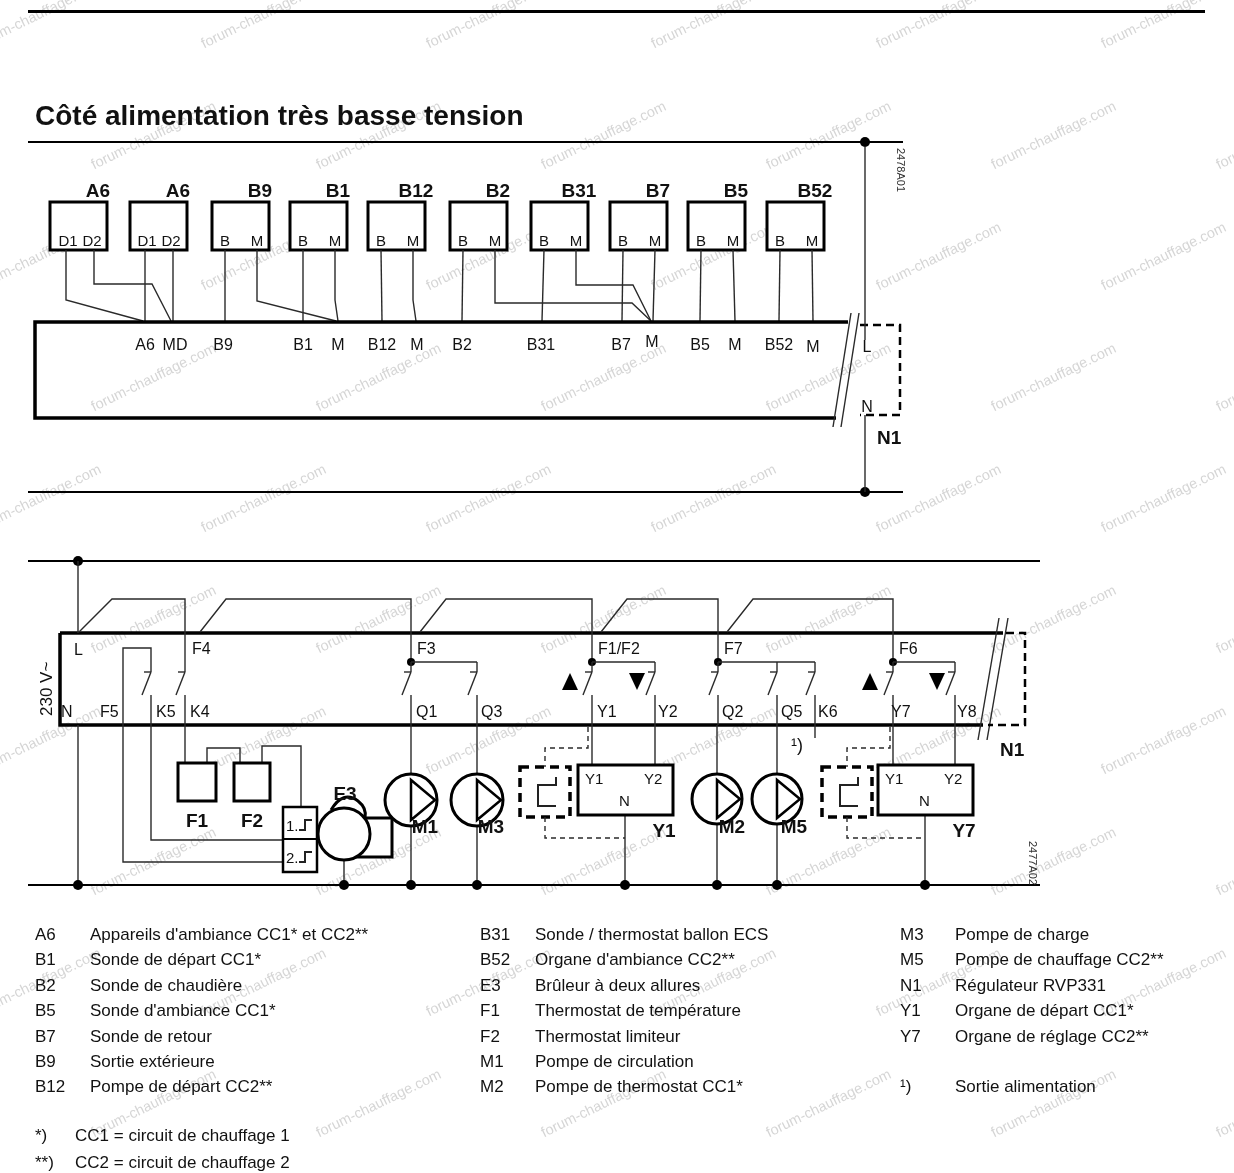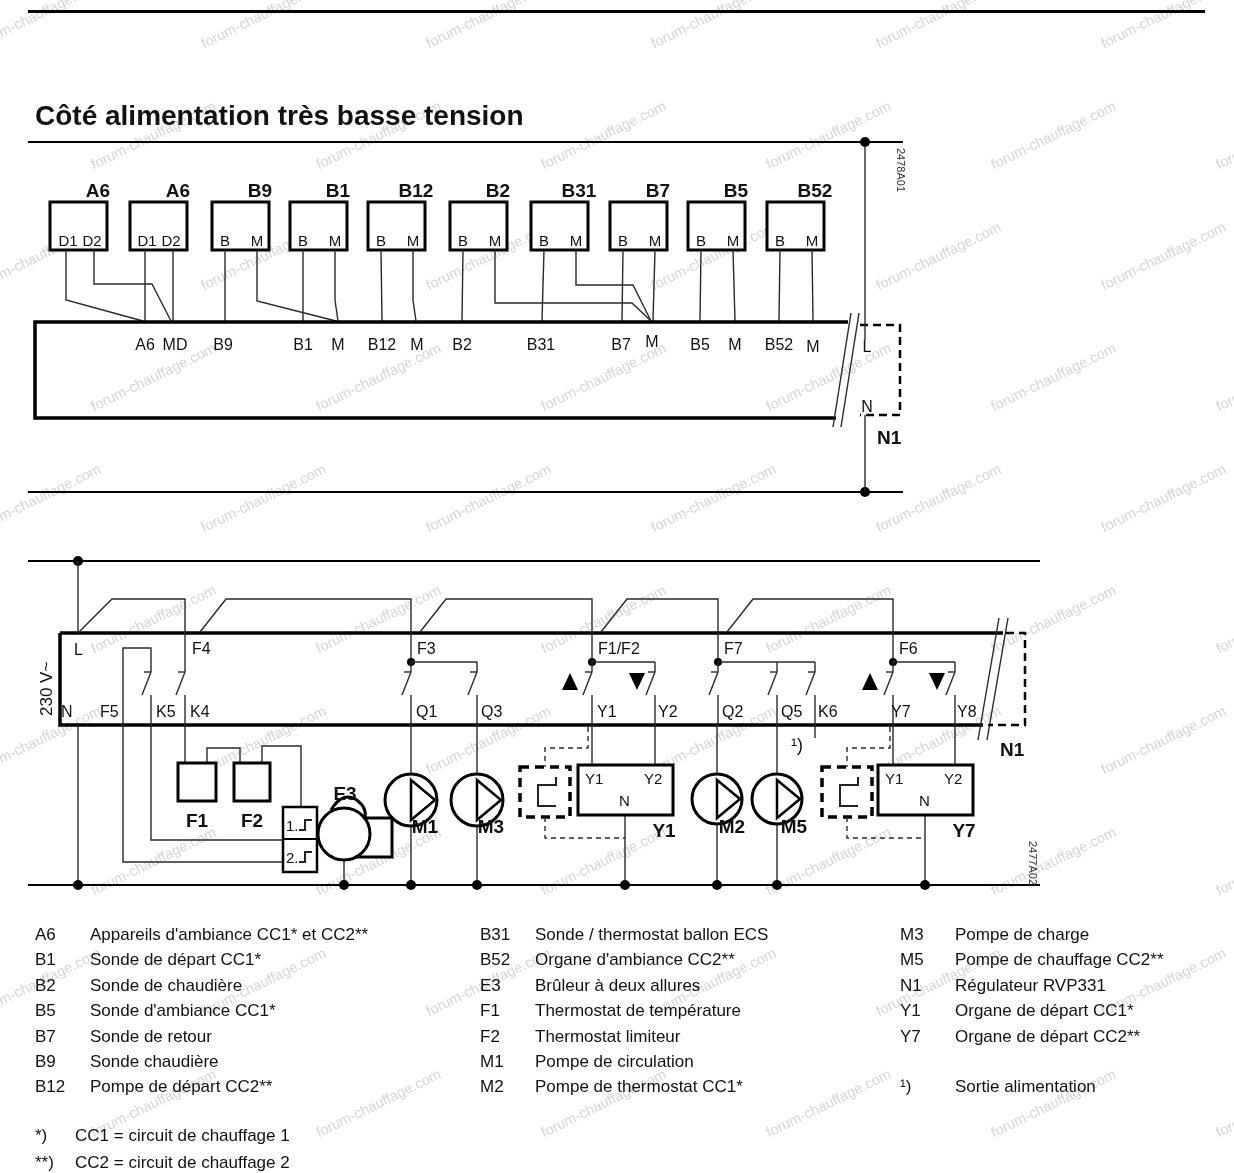--- a/index.html
+++ b/index.html
@@ -453,38 +453,38 @@
       <circle class="dot" cx="925" cy="885" r="5"></circle>
     </g>
   </svg>
 
   <div class="lcol" id="lcol1">
     <div class="lrow"><span class="lcode">A6</span><span>Appareils d'ambiance CC1* et CC2**</span></div>
     <div class="lrow"><span class="lcode">B1</span><span>Sonde de départ CC1*</span></div>
     <div class="lrow"><span class="lcode">B2</span><span>Sonde de chaudière</span></div>
     <div class="lrow"><span class="lcode">B5</span><span>Sonde d'ambiance CC1*</span></div>
     <div class="lrow"><span class="lcode">B7</span><span>Sonde de retour</span></div>
-    <div class="lrow"><span class="lcode">B9</span><span>Sonde chaudière</span></div>
+    <div class="lrow"><span class="lcode">B9</span><span>Sortie extérieure</span></div>
     <div class="lrow"><span class="lcode">B12</span><span>Pompe de départ CC2**</span></div>
   </div>
   <div class="lcol" id="lcol2">
     <div class="lrow"><span class="lcode">B31</span><span>Sonde / thermostat ballon ECS</span></div>
     <div class="lrow"><span class="lcode">B52</span><span>Organe d'ambiance CC2**</span></div>
     <div class="lrow"><span class="lcode">E3</span><span>Brûleur à deux allures</span></div>
     <div class="lrow"><span class="lcode">F1</span><span>Thermostat de température</span></div>
     <div class="lrow"><span class="lcode">F2</span><span>Thermostat limiteur</span></div>
     <div class="lrow"><span class="lcode">M1</span><span>Pompe de circulation</span></div>
     <div class="lrow"><span class="lcode">M2</span><span>Pompe de thermostat CC1*</span></div>
   </div>
   <div class="lcol" id="lcol3">
     <div class="lrow"><span class="lcode">M3</span><span>Pompe de charge</span></div>
     <div class="lrow"><span class="lcode">M5</span><span>Pompe de chauffage CC2**</span></div>
     <div class="lrow"><span class="lcode">N1</span><span>Régulateur RVP331</span></div>
     <div class="lrow"><span class="lcode">Y1</span><span>Organe de départ CC1*</span></div>
-    <div class="lrow"><span class="lcode">Y7</span><span>Organe de départ CC2**</span></div>
+    <div class="lrow"><span class="lcode">Y7</span><span>Organe de réglage CC2**</span></div>
     <div class="lspacer"></div>
     <div class="lrow"><span class="lcode">¹)</span><span>Sortie alimentation</span></div>
   </div>
 
   <div class="fnotes">
     <div class="fnrow"><span class="fnmark">*)</span><span>CC1 = circuit de chauffage 1</span></div>
     <div class="fnrow"><span class="fnmark">**)</span><span>CC2 = circuit de chauffage 2</span></div>
   </div>
 </div>
 

